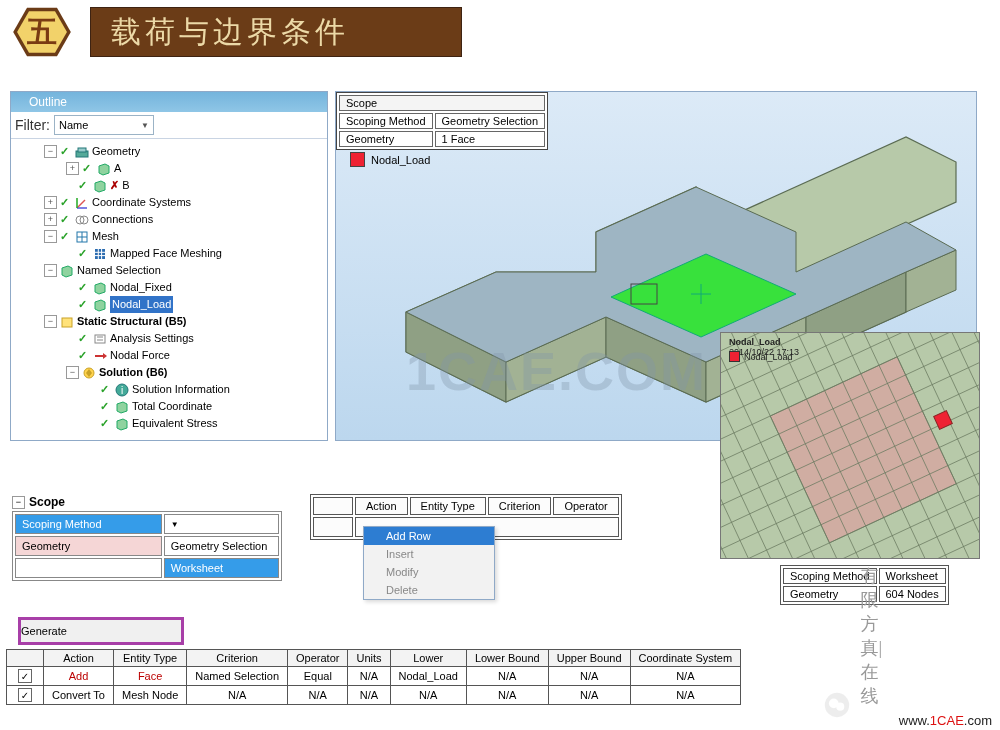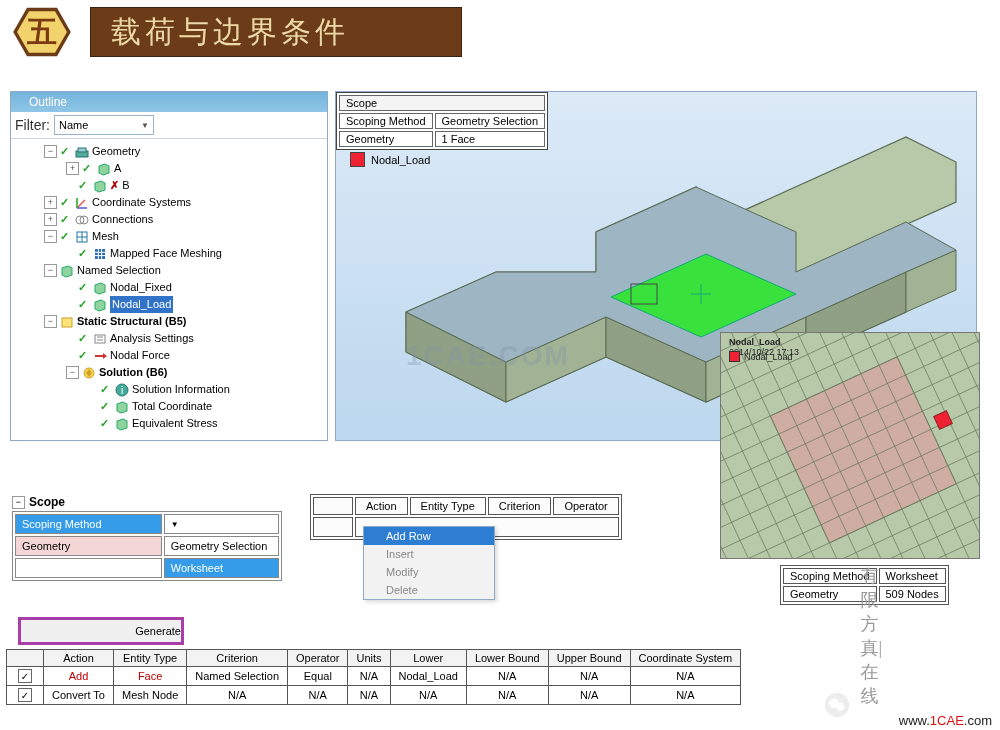--- a/index.html
+++ b/index.html
@@ -29,21 +29,21 @@
   svg{display:block}
   .bold{font-weight:bold}
   .sel{background:#3173c8;color:#fff;padding:0 2px}
   
   .viewport{position:absolute;left:335px;top:91px;width:640px;height:348px;border:1px solid #8fa9c7;background:linear-gradient(180deg,#dceaf7 0%,#bcd7ee 100%);overflow:hidden}
   .scope-table{position:absolute;left:0;top:0;border:1px solid #444;background:#fff;font-size:11px}
   .scope-table td{border:1px solid #666;padding:1px 6px}
   .scope-table .hdr{background:#f4f4f4}
   .legend{position:absolute;left:14px;top:60px;display:flex;align-items:center;gap:6px;font-size:11px}
   .legend .sq{width:13px;height:13px;background:#e23;border:1px solid #444}
-  .wm{position:absolute;left:70px;top:248px;font-size:28px;font-weight:bold;color:rgba(130,150,170,.35);letter-spacing:2px}
+  .wm{position:absolute;left:70px;top:248px;font-size:54px;font-weight:bold;color:rgba(130,150,170,.35);letter-spacing:2px}
   
   .inset{position:absolute;left:720px;top:332px;width:258px;height:225px;border:1px solid #777;background:#d3d8c2;overflow:hidden}
   .inset svg{position:absolute;inset:0}
   .inset-lbl{position:absolute;left:8px;top:4px;font-size:9px;color:#222;font-weight:bold}
   .inset-lbl2{position:absolute;left:8px;top:18px;font-size:9px;color:#222;display:flex;align-items:center;gap:4px}
   .inset-lbl2 .sq{width:9px;height:9px;background:#e23;border:1px solid #333}
   
   .scope2{position:absolute;left:12px;top:495px;width:270px}
   .scope2-hdr{display:flex;align-items:center;gap:4px;font-weight:bold;font-size:12px;padding-bottom:2px}
   .scope2-hdr .exp{}
@@ -59,21 +59,21 @@
   .wsh td{border:1px solid #555;padding:2px 10px;text-align:center;background:#fcfcfc}
   .wsh .lead{width:18px}
   
   .ctx{position:absolute;left:363px;top:526px;width:130px;border:1px solid #8fa9c7;background:#f2f2f2;font-size:11px;box-shadow:2px 2px 4px rgba(0,0,0,.15)}
   .ctx .item{padding:3px 22px;color:#888}
   .ctx .hl{background:#2d7dd2;color:#fff}
   
   .scope3{position:absolute;left:780px;top:565px;border:1px solid #555;font-size:11px}
   .scope3 td{border:1px solid #555;padding:1px 6px;background:#fff}
   
-  .gen{position:absolute;left:18px;top:617px;width:160px;height:22px;border:3px solid #a83fa8;background:#f0f0f0;display:flex;align-items:center;justify-content:flex-end;font-size:11px}
+  .gen{position:absolute;left:18px;top:617px;width:160px;height:22px;border:3px solid #a83fa8;background:#f0f0f0;display:flex;align-items:center;justify-content:flex-start;font-size:11px}
   
   .bigtable{position:absolute;left:6px;top:649px;border:1px solid #555;font-size:11px;border-collapse:collapse}
   .bigtable th,.bigtable td{border:1px solid #555;padding:2px 8px;text-align:center;background:#fff}
   .bigtable th{background:#f3f3f3;font-weight:normal}
   .bigtable .cb{width:20px}
   .bigtable .redcol{color:#b00}
   .na{background:#e6e6e6}
   .chk{width:12px;height:12px;border:1px solid #666;display:inline-flex;align-items:center;justify-content:center;font-size:10px;background:#fff}
   
   .brand{position:absolute;right:8px;bottom:2px;font-size:13px}
@@ -417,21 +417,21 @@
 </div>
 
 <table class="scope3">
   <tbody>
         <tr>
           <td>Scoping Method</td>
           <td>Worksheet</td>
         </tr>
   <tr>
           <td>Geometry</td>
-          <td>509 Nodes</td>
+          <td>604 Nodes</td>
         </tr>
 </tbody>
     </table>
 
 <div class="gen">
       <span>Generate</span>
     </div>
 
 <table class="bigtable">
   <tbody>

